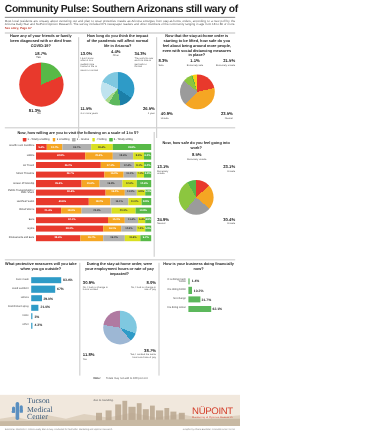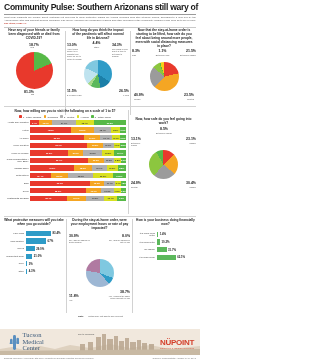--- a/index.html
+++ b/index.html
@@ -74,21 +74,21 @@
   
   .footer { position:absolute; left:0; bottom:0; width:200px; height:40px; }
   .skyline { position:absolute; left:0; bottom:4px; width:200px; height:26px;
              background:linear-gradient(#f3ece4,#e7dcd0); overflow:hidden; }
   .credit { position:absolute; left:4px; bottom:0.5px; font-size:1.9px; color:#777; }
   .credit2 { position:absolute; right:4px; bottom:0.5px; font-size:1.9px; color:#777; }
 
   .tmc { position:absolute; left:8px; bottom:8px; display:flex; align-items:center; gap:1.5px;}
   .tmc-txt { font-family:"Liberation Serif", serif; font-size:6.5px; line-height:6.2px; color:#3b5a7a;}
   .npt { position:absolute; right:6px; bottom:10px; text-align:right;}
-  .npt-main { font-size:8px; font-weight:bold; color:#d4402c; letter-spacing:-0.3px; line-height:8px;}
+  .npt-main { font-size:8px; font-weight:normal; color:#d4402c; letter-spacing:-0.3px; line-height:8px;}
   .npt-sub { font-size:2.1px; color:#d4402c; letter-spacing:0.2px;}
 </style>
 </head>
 <body>
 
 <div class="page">
 
   <div>
     <div class="hdr-title">Community Pulse: Southern Arizonans still wary of reopened world</div>
     <div class="hdr-rule"></div>

